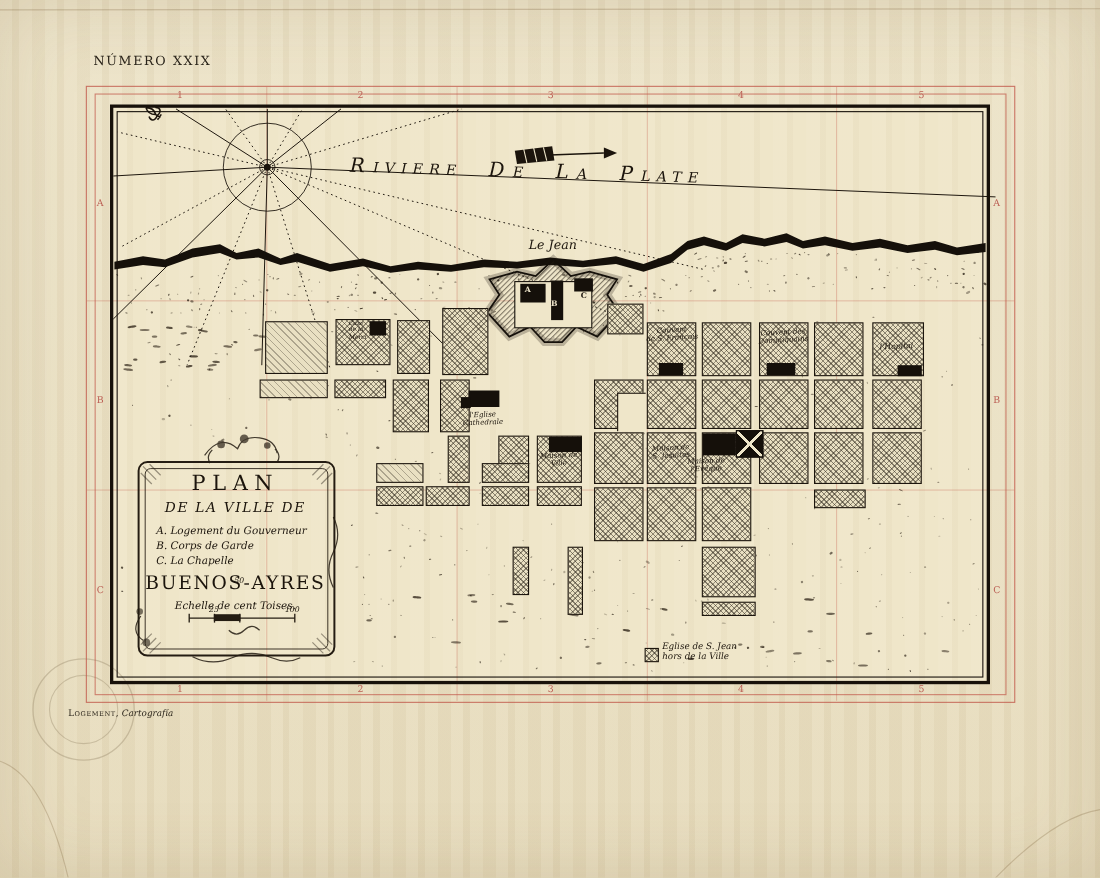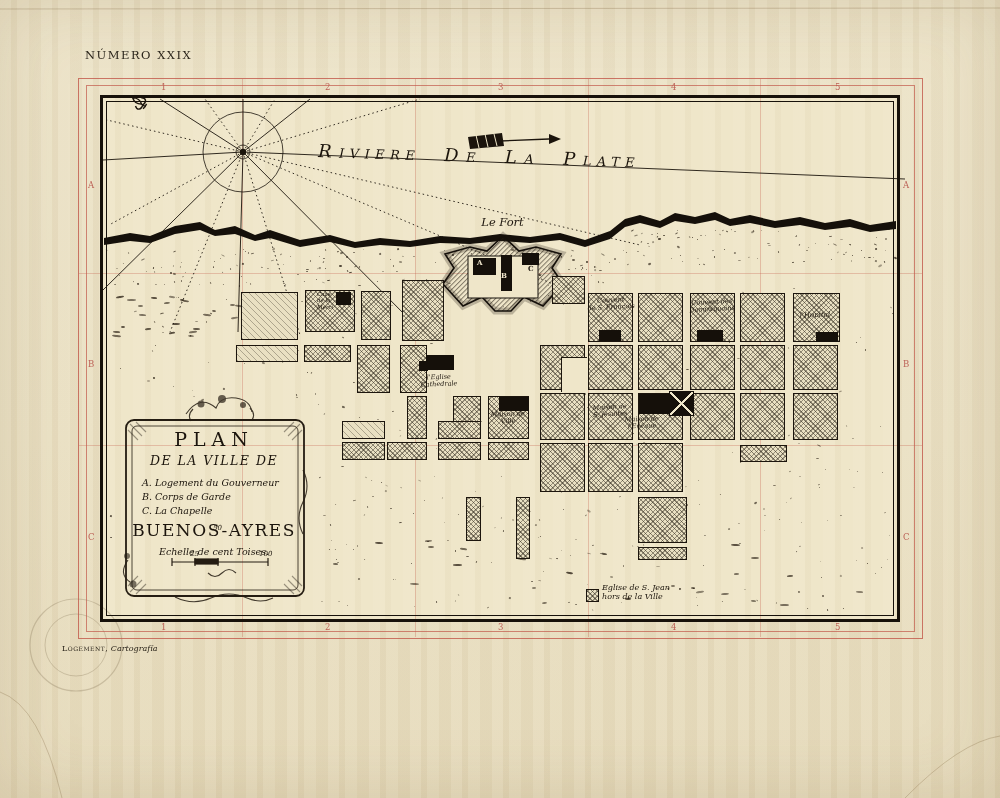--- a/index.html
+++ b/index.html
@@ -869,21 +869,21 @@
         </div>
       <div id="c-line3">BUENOS-AYRES</div>
       <div id="c-scale-label">Echelle de cent Toises.</div>
     </div>
     <div id="scale-ticks">
         <span style="left: 190px; top: 550px;">25</span>
         <span style="left: 213px; top: 524px;">50</span>
         <span style="left: 259px; top: 550px;">100</span>
       </div>
   <div class="mlabel" style="left: 455px; top: 216px; width: 95px; font-size: 11.5px; text-align: center; transform: rotate(0deg);">
-        <div>Le Fort</div>
+        <div>Le Jean</div>
       </div>
       <div class="mlabel" style="left: 317px; top: 291px; width: 28px; font-size: 5.5px; text-align: left; transform: rotate(0deg);">
         <div>Caze</div>
         <div>de la</div>
         <div>Merci</div>
       </div>
       <div class="mlabel" style="left: 585px; top: 297px; width: 52px; font-size: 6.5px; text-align: center; transform: rotate(-3deg);">
         <div>Couvent</div>
         <div>de S. François</div>
       </div>

